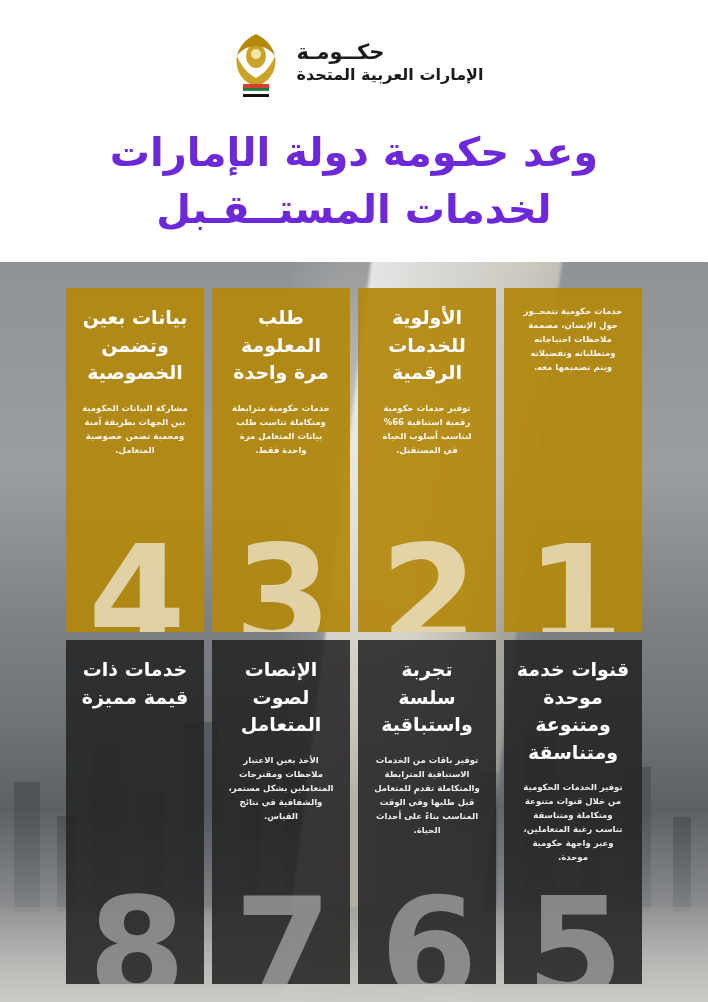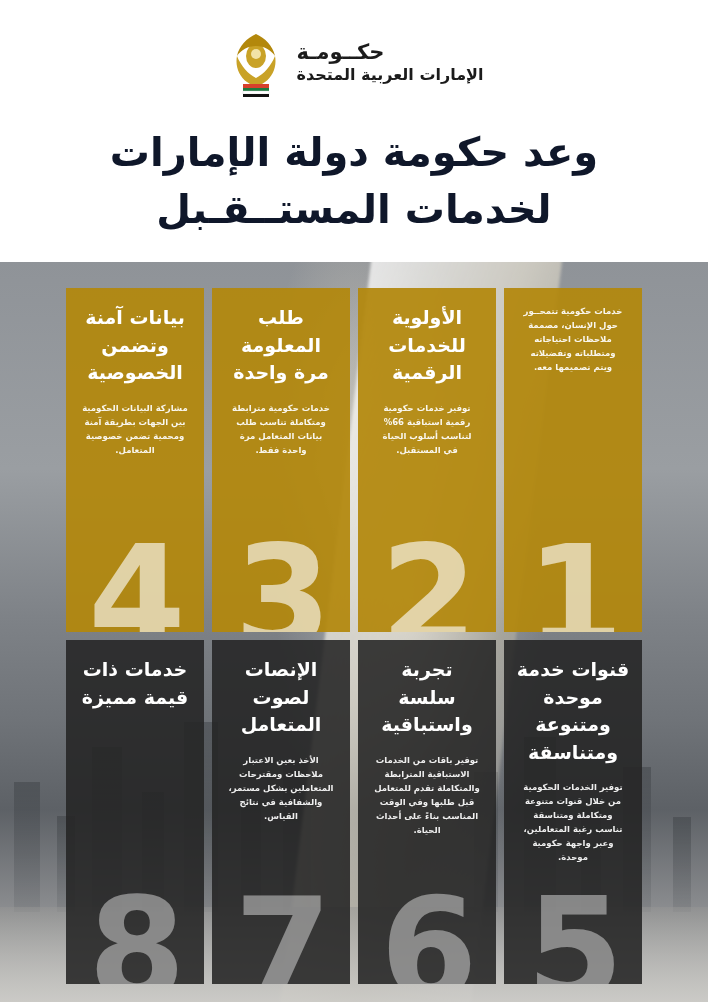--- a/index.html
+++ b/index.html
@@ -50,21 +50,21 @@
   .gov-text .line2 {
     font-size: 16px;
     font-weight: 700;
     color: #1b1b1b;
   }
 
   .main-title {
     text-align: center;
     direction: rtl;
     margin-top: 26px;
-    color: #0f172a;
+    color: #6d28d9;
     font-weight: 800;
     font-size: 40px;
     line-height: 1.42;
     letter-spacing: 0.5px;
     padding: 0 40px;
   }
   .main-title .t-line {
     display: block;
     white-space: nowrap;
   }
@@ -231,21 +231,21 @@
       <div class="cell-title">الأولوية للخدمات الرقمية</div>
       <div class="cell-desc">توفير خدمات حكومية رقمية استباقية 66% لتناسب أسلوب الحياة في المستقبل.</div>
       <div class="cell-num">2</div>
     </div>
     <div class="cell gold">
       <div class="cell-title">طلب المعلومة مرة واحدة</div>
       <div class="cell-desc">خدمات حكومية مترابطة ومتكاملة تناسب طلب بيانات المتعامل مرة واحدة فقط.</div>
       <div class="cell-num">3</div>
     </div>
     <div class="cell gold">
-      <div class="cell-title">بيانات آمنة وتضمن الخصوصية</div>
+      <div class="cell-title">بيانات بعين وتضمن الخصوصية</div>
       <div class="cell-desc">مشاركة البيانات الحكومية بين الجهات بطريقة آمنة ومحمية تضمن خصوصية المتعامل.</div>
       <div class="cell-num">4</div>
     </div>
 
     <div class="cell dark">
       <div class="cell-title">قنوات خدمة موحدة ومتنوعة ومتناسقة</div>
       <div class="cell-desc">توفير الخدمات الحكومية من خلال قنوات متنوعة ومتكاملة ومتناسقة تناسب رغبة المتعاملين، وعبر واجهة حكومية موحدة.</div>
       <div class="cell-num">5</div>
     </div>
     <div class="cell dark">

